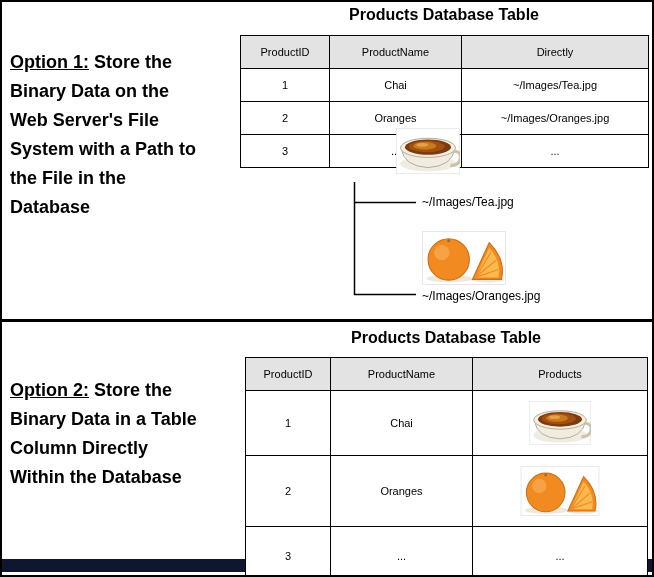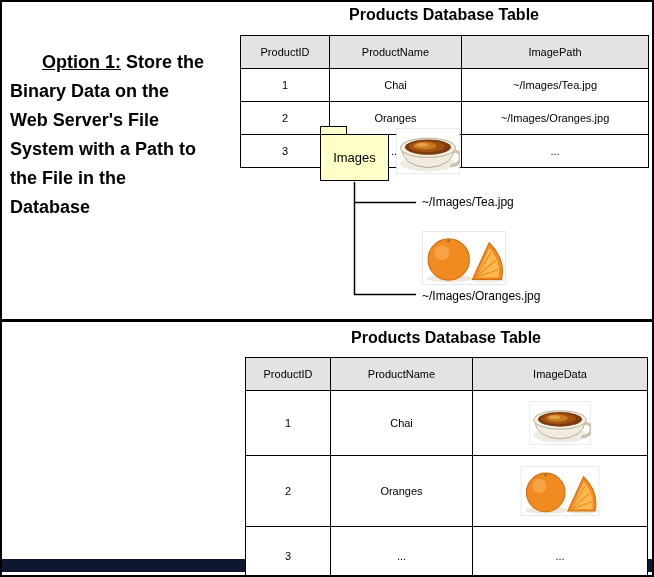--- a/index.html
+++ b/index.html
@@ -15,21 +15,21 @@
   }
   .panel { position:relative; width:100%; background:#fff; }
   .panel-top { height:320px; border-bottom:3px solid #000; }
   .panel-bottom { height:237px; }
   .bottom-bar { width:100%; height:13px; background:#0e1630; }
 
   .option-text {
     position:absolute; left:8px; width:196px;
     font-size:18px; font-weight:bold; line-height:29px;
   }
-  .option-text .option-label { text-decoration:underline;margin-left:32px; }
+  .option-text .option-label { text-decoration:underline; }
   .panel-top .option-text { top:46px; }
   .panel-bottom .option-text { top:54px; }
 
   .table-title {
     position:absolute; font-size:16px; font-weight:bold;
     text-align:center; white-space:nowrap;
   }
   .panel-top .table-title { left:238px; width:408px; top:4px; }
   .panel-bottom .table-title { left:243px; width:402px; top:7px; }
 
@@ -121,21 +121,21 @@
     <table class="db-table table1">
       <colgroup>
           <col style="width:89px">
           <col style="width:132px">
           <col style="width:187px">
         </colgroup>
       <thead>
         <tr>
           <th>ProductID</th>
           <th>ProductName</th>
-          <th>ImagePath</th>
+          <th>Directly</th>
         </tr>
       </thead>
       <tbody>
         <tr>
           <td>1</td>
           <td>Chai</td>
           <td>~/Images/Tea.jpg</td>
         </tr>
         <tr>
           <td>2</td>
@@ -149,59 +149,56 @@
         </tr>
       </tbody>
     </table>
 
     <svg class="tree-svg" xmlns="http://www.w3.org/2000/svg">
       <line x1="352.5" y1="180" x2="352.5" y2="293" stroke="#000" stroke-width="1.5"></line>
       <line x1="352" y1="200.5" x2="414" y2="200.5" stroke="#000" stroke-width="1.5"></line>
       <line x1="352" y1="292.5" x2="414" y2="292.5" stroke="#000" stroke-width="1.5"></line>
     </svg>
 
-    <div class="folder">
-      <div class="folder-tab"></div>
-      <div class="folder-body">
-        <span>Images</span>
-      </div>
-    </div>
 
     <div class="photo photo-tea-top">
       <svg viewBox="0 0 100 72" xmlns="http://www.w3.org/2000/svg" xmlns:xlink="http://www.w3.org/1999/xlink">
           <use href="#tea-def" xlink:href="#tea-def"></use>
         </svg>
     </div>
     <div class="photo photo-oranges-top">
       <svg viewBox="0 0 110 70" xmlns="http://www.w3.org/2000/svg" xmlns:xlink="http://www.w3.org/1999/xlink">
           <use href="#oranges-def" xlink:href="#oranges-def"></use>
         </svg>
     </div>
 
     <div class="file-label file-label-1">~/Images/Tea.jpg</div>
     <div class="file-label file-label-2">~/Images/Oranges.jpg</div>
 
   </section>
 
   <section class="panel panel-bottom">
 
+    <div class="option-text">
+      <span class="option-label">Option 2:</span><span> Store the Binary Data in a Table Column Directly Within the Database</span>
+    </div>
 
     <div class="table-title">Products Database Table</div>
 
     <table class="db-table table2">
       <colgroup>
           <col style="width:85px">
           <col style="width:142px">
           <col style="width:175px">
         </colgroup>
       <thead>
         <tr>
           <th>ProductID</th>
           <th>ProductName</th>
-          <th>ImageData</th>
+          <th>Products</th>
         </tr>
       </thead>
       <tbody>
         <tr>
           <td>1</td>
           <td>Chai</td>
           <td>
             <span class="cell-photo cell-tea">
               <svg viewBox="0 0 100 72" xmlns="http://www.w3.org/2000/svg" xmlns:xlink="http://www.w3.org/1999/xlink">
                   <use href="#tea-def" xlink:href="#tea-def"></use>

